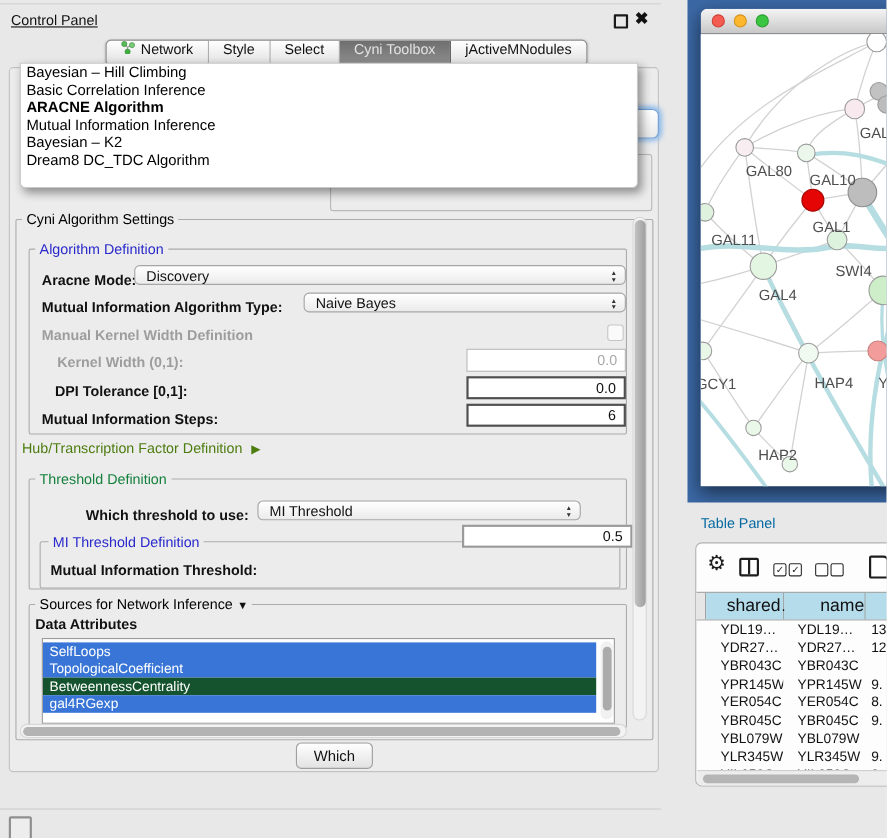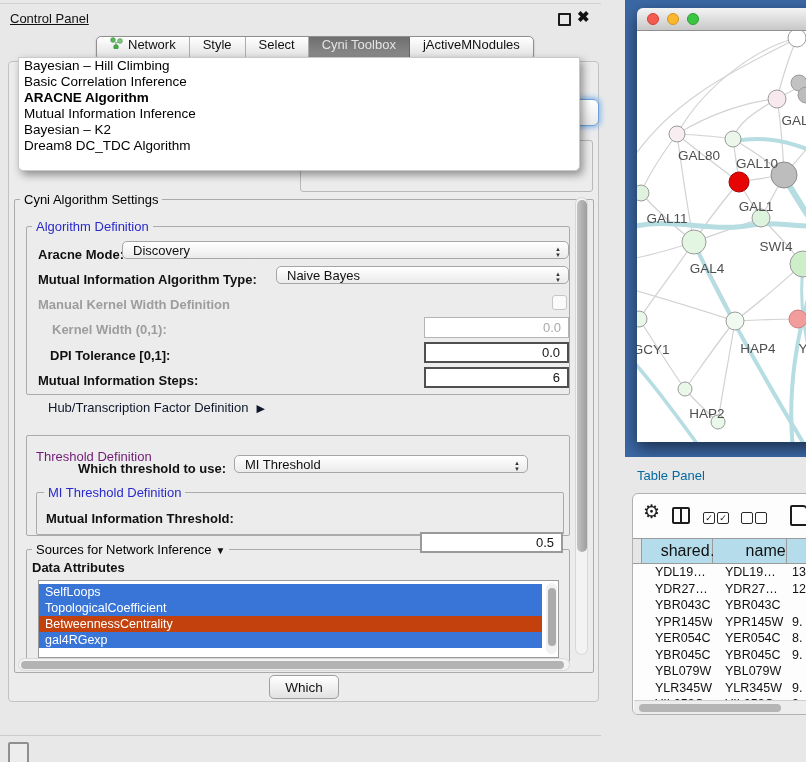--- a/index.html
+++ b/index.html
@@ -25,21 +25,21 @@
   
   #content-panel{position:absolute;left:8px;top:61px;width:589px;height:639px;background:#ececec;border:1px solid #c2c2c2;border-radius:4px;z-index:1;}
   
   #combo-behind{position:absolute;left:540px;top:99px;width:57px;height:25px;border:1px solid #6f9fd8;border-radius:6px;
     background:linear-gradient(#fff,#e9e9e9);box-shadow:0 0 5px 2px #8fbbea;z-index:5;}
   #frag-behind{position:absolute;left:300px;top:140px;width:291px;height:50px;border:1px solid #b9b9b9;border-radius:3px;z-index:5;}
   
   .groupbox{position:absolute;border:1px solid #ababab;border-radius:2px;z-index:6;}
   .glabel{position:absolute;font-size:13px;background:#ececec;padding:0 4px;z-index:8;white-space:nowrap;}
   .glabel.blue{color:#2929cc;}
-  .glabel.green{color:#701a75;margin-top:21px;}
+  .glabel.green{color:#15803d;}
   #grp-settings{left:14px;top:199px;width:578px;height:472px;}
   #grp-settings-label{left:20px;top:192px;text-align:right;}
   #grp-algdef{left:26px;top:226px;width:542px;height:167px;}
   #grp-algdef-label{left:32px;top:219px;}
   #grp-threshold{left:26px;top:435px;width:542px;height:99px;}
   #grp-threshold-label{left:32px;top:428px;}
   #grp-mithr{left:36px;top:492px;width:526px;height:41px;}
   #grp-mithr-label{left:44px;top:485px;}
   #grp-sources{left:26px;top:549px;width:542px;height:111px;}
   #grp-sources-label{left:32px;top:542px;}
@@ -55,24 +55,24 @@
   .tfield.thin{border:1px solid #b5b5b5;color:#a8a8a8;}
   .tfield.strong{border:2px solid #4f4f4f;}
   .tfield.mid{border:2px solid #9a9a9a;}
   #lbl-aracne{left:38px;top:247px;}      #combo-aracne{left:122px;top:241px;width:447px;}
   #lbl-mitype{left:38px;top:272px;}      #combo-mitype{left:276px;top:266px;width:293px;}
   #lbl-manual{left:38px;top:297px;}
   #chk-manual{position:absolute;left:552px;top:295px;width:13px;height:13px;border:1px solid #c6c6c6;border-radius:3px;background:#fafafa;z-index:7;}
   #lbl-kernel{left:38px;top:322px;margin-left:14px;}      #fld-kernel{left:424px;top:317px;width:145px;}
   #lbl-dpi{left:50px;top:348px;}         #fld-dpi{left:424px;top:342px;width:145px;}
   #lbl-misteps{left:38px;top:373px;}     #fld-misteps{left:424px;top:367px;width:145px;}
-  #hub-row{position:absolute;left:48px;top:400px;font-size:13px;color:#0f172a;z-index:7;}
+  #hub-row{position:absolute;left:20px;top:400px;font-size:13px;color:#4d7c0f;z-index:7;}
   #hub-arrow{font-size:11px;margin-left:8px;}
   #lbl-which{left:78px;top:461px;}       #combo-which{left:234px;top:455px;width:294px;}
-  #lbl-mithr{left:46px;top:511px;}       #fld-mithr{left:420px;top:532px;width:143px;}
+  #lbl-mithr{left:46px;top:511px;}       #fld-mithr{left:420px;top:477px;width:155px;}
   #lbl-dataattr{left:32px;top:560px;}
   
   #attr-list{position:absolute;left:38px;top:580px;width:519px;height:76px;background:#fff;border:1px solid #9a9a9a;z-index:7;overflow:hidden;}
   .attr-item{height:16px;line-height:16px;font-size:12.5px;color:#fff;padding-left:6px;margin-top:0;width:497px;background:#3875d7;}
   .attr-item:first-child{margin-top:3px;}
   #attr-sb{position:absolute;right:1px;top:2px;width:11px;height:71px;background:#f1f1f1;border-radius:6px;}
   #attr-sb-thumb{position:absolute;left:1.5px;top:5px;width:8px;height:58px;background:#ababab;border-radius:4px;}
   
   #sb-v{position:absolute;left:575px;top:197px;width:13px;height:458px;background:#f3f3f3;border:1px solid #d7d7d7;border-radius:7px;z-index:7;box-sizing:border-box;}
   #sb-v-thumb{position:absolute;left:576.5px;top:200px;width:10px;height:352px;background:linear-gradient(90deg,#c3c3c3,#9e9e9e);border-radius:5px;z-index:8;}
@@ -221,21 +221,21 @@
 
   <div class="groupbox" id="grp-sources"></div>
   <span class="glabel" id="grp-sources-label">
     <span>Sources for Network Inference</span><span class="tri">▼</span>
   </span>
   <span class="lbl" id="lbl-dataattr">Data Attributes</span>
 
   <div id="attr-list">
     <div class="attr-item" style="background: rgb(56, 117, 215);">SelfLoops</div>
       <div class="attr-item" style="background: rgb(56, 117, 215);">TopologicalCoefficient</div>
-      <div class="attr-item" style="background: #c2410c;">BetweennessCentrality</div>
+      <div class="attr-item" style="background: #14532d;">BetweennessCentrality</div>
       <div class="attr-item" style="background: rgb(56, 117, 215);">gal4RGexp</div>
       <div id="attr-sb">
       <div id="attr-sb-thumb"></div>
     </div>
   </div>
 
   <div id="sb-v"></div>
   <div id="sb-v-thumb"></div>
   <div id="sb-h"></div>
   <div id="sb-h-thumb"></div>

